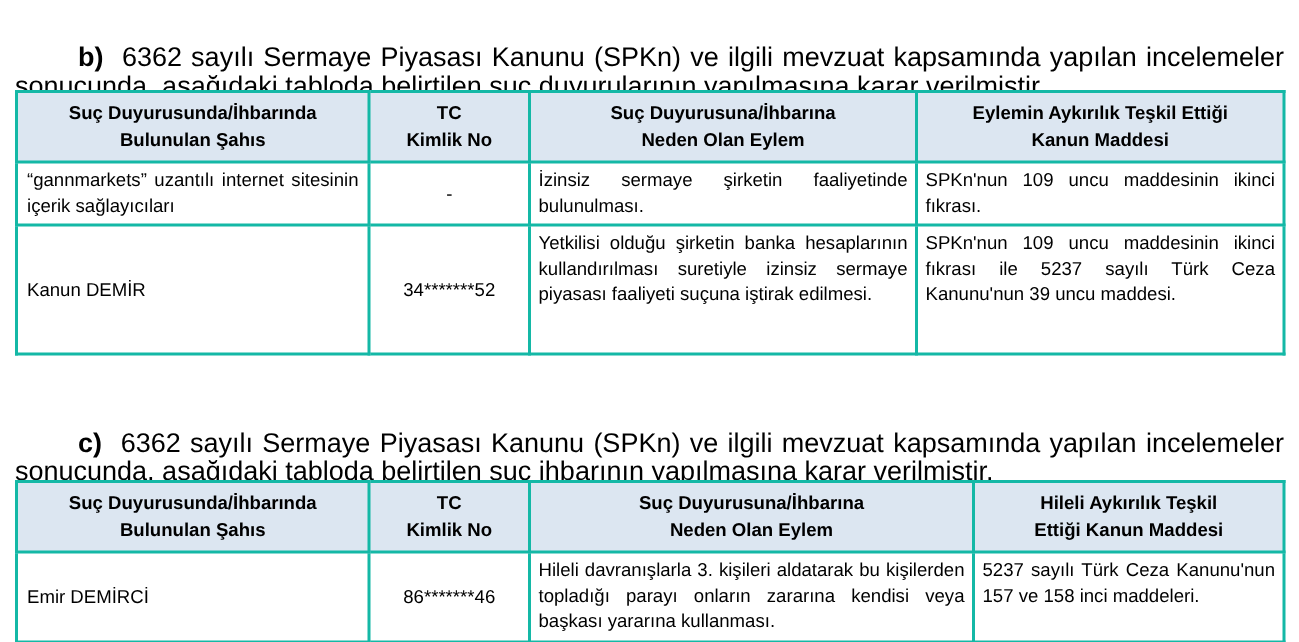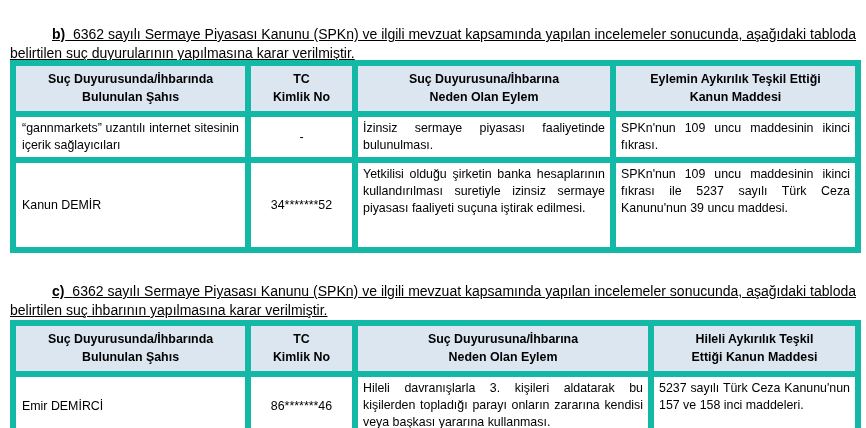--- a/index.html
+++ b/index.html
@@ -19,45 +19,44 @@
     width: 866px;
     height: 428px;
     box-sizing: border-box;
   }
 
   
   .para {
     position: absolute;
     left: 10px;
     width: 846px;
-    font-size: 14px;
+    font-size: 18px;
     line-height: 19px;
     text-align: justify;
     text-justify: inter-word;
     color: #000;
-    text-decoration: underline;
   }
   .para .indent { display: inline-block; width: 42px; }
   .para .lbl {
     font-weight: bold;
   }
   .para-b { top: 11px; }
   .para-c { top: 268px; }
 
   
   .tbl {
     position: absolute;
     left: 10px;
     width: 845px;
     border-collapse: collapse;
     table-layout: fixed;
     background: #fff;
   }
   .tbl td, .tbl th {
-    border: 6px solid #14b8a6;
+    border: 2px solid #14b8a6;
     padding: 3px 5px 3px 5px;
     vertical-align: top;
     font-size: 12.4px;
     line-height: 17px;
     font-weight: normal;
   }
   .tbl thead th {
     background: #dce6f1;
     font-weight: bold;
     text-align: center;
@@ -133,21 +132,21 @@
         <th>
           <div>Eylemin Aykırılık Teşkil Ettiği</div>
           <div>Kanun Maddesi</div>
         </th>
       </tr>
     </thead>
     <tbody>
       <tr class="row-short-1">
         <td class="c-name">“gannmarkets” uzantılı internet sitesinin içerik sağlayıcıları</td>
         <td class="c-tc">-</td>
-        <td class="c-act">İzinsiz sermaye piyasası faaliyetinde bulunulması.</td>
+        <td class="c-act">İzinsiz sermaye şirketin faaliyetinde bulunulması.</td>
         <td class="c-law">SPKn'nun 109 uncu maddesinin ikinci fıkrası.</td>
       </tr>
       <tr class="row-tall-1">
         <td class="c-name mid">Kanun DEMİR</td>
         <td class="c-tc">34*******52</td>
         <td class="c-act">Yetkilisi olduğu şirketin banka hesaplarının kullandırılması suretiyle izinsiz sermaye piyasası faaliyeti suçuna iştirak edilmesi.</td>
         <td class="c-law">SPKn'nun 109 uncu maddesinin ikinci fıkrası ile 5237 sayılı Türk Ceza Kanunu'nun 39 uncu maddesi.</td>
       </tr>
     </tbody>
   </table>

